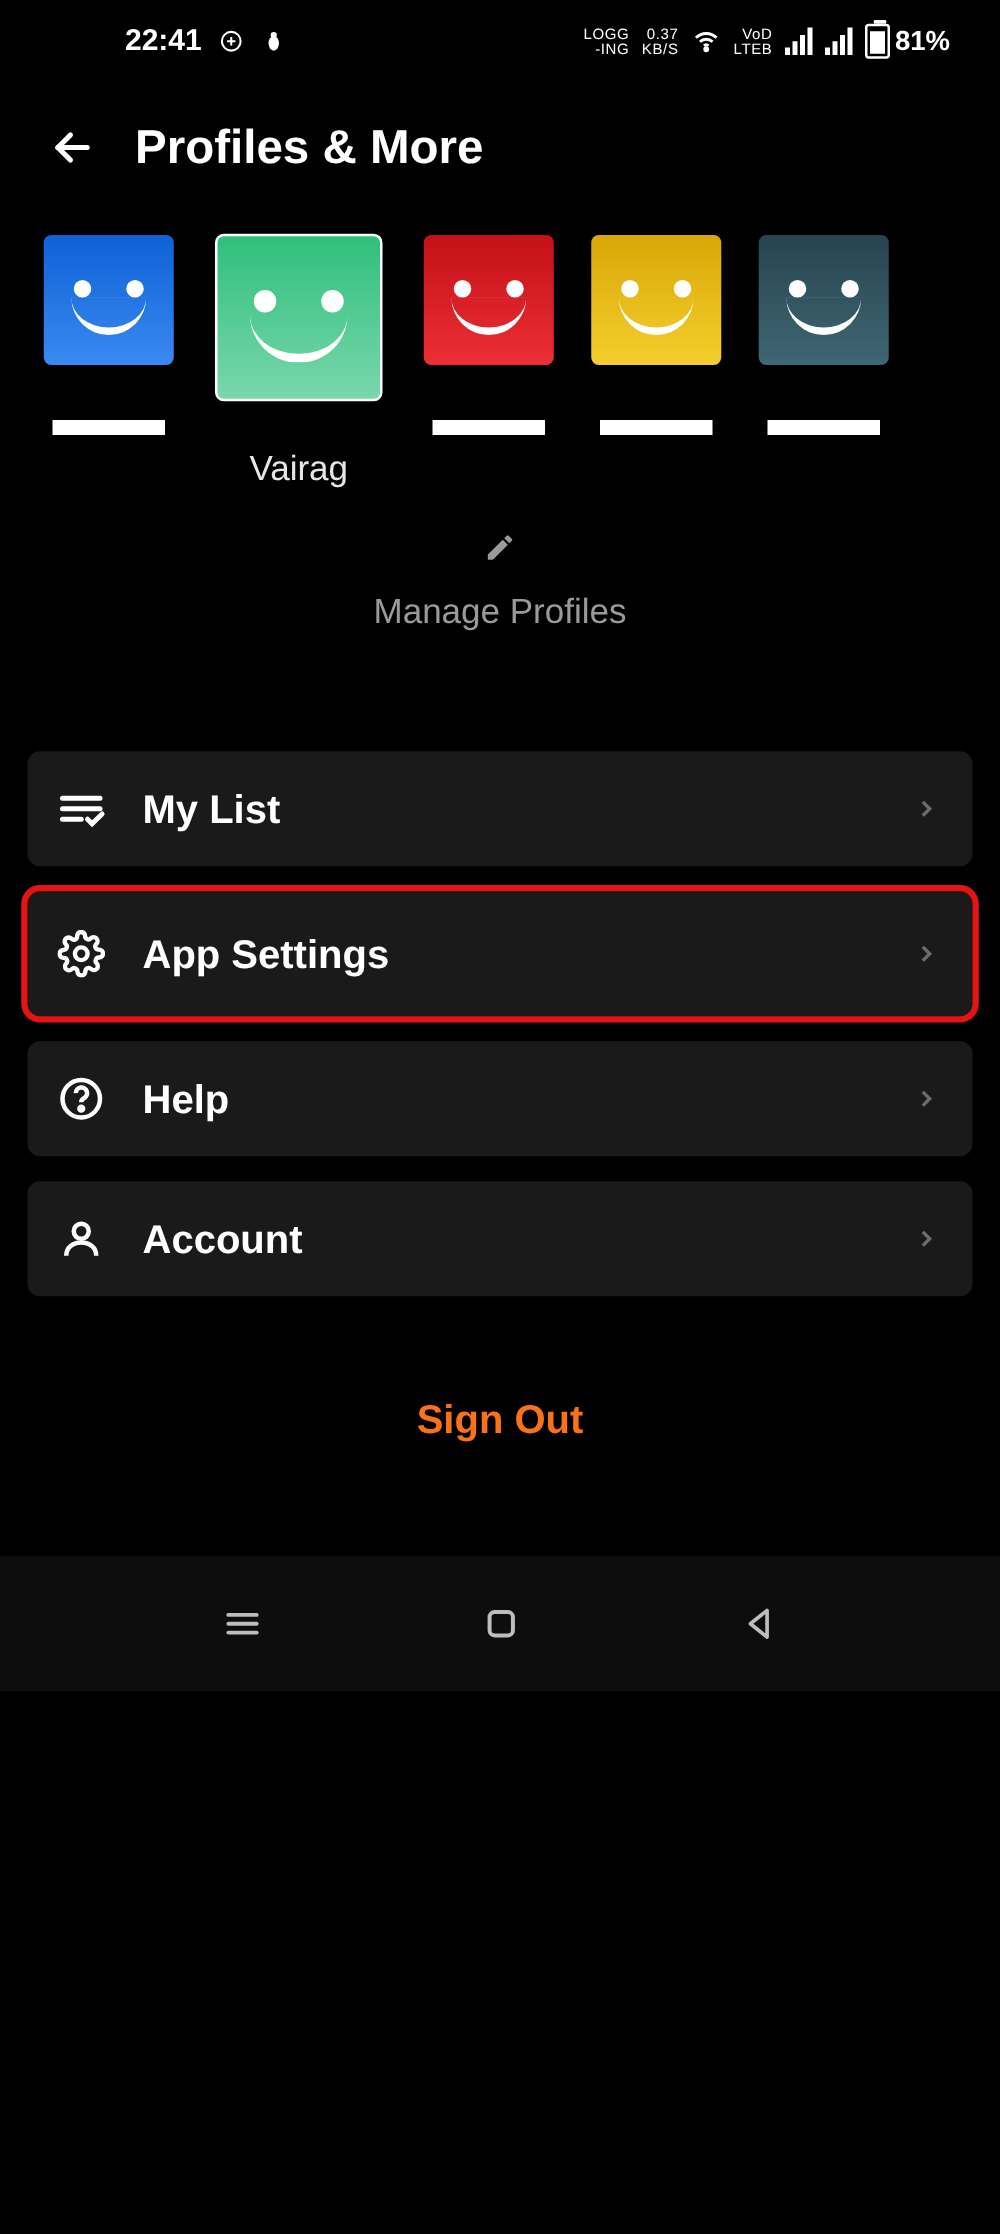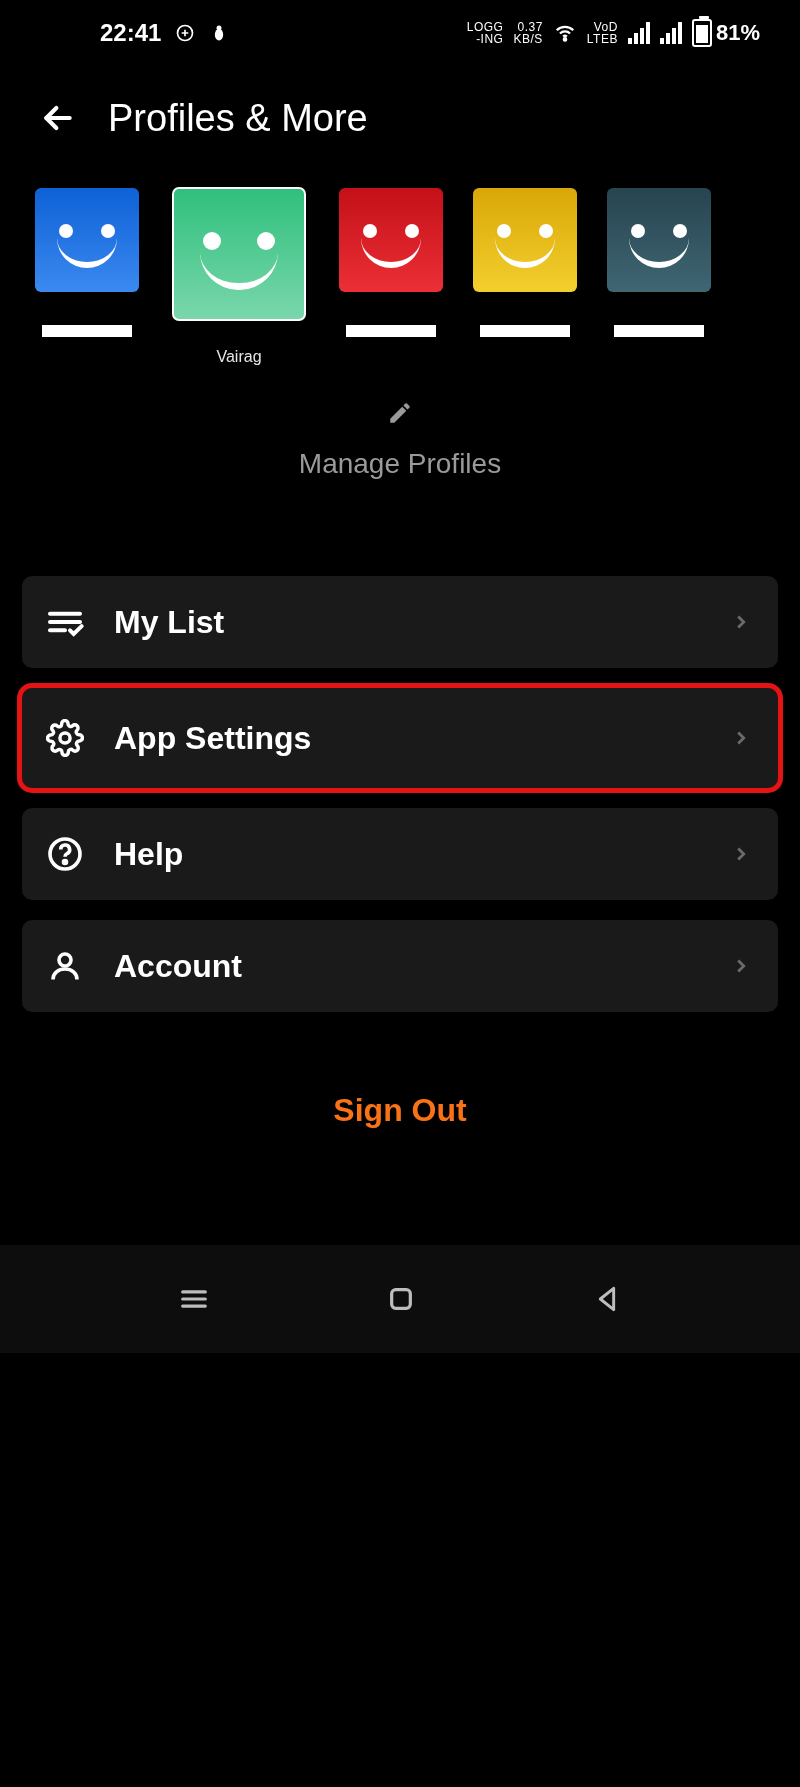--- a/index.html
+++ b/index.html
@@ -17,35 +17,35 @@
   .signal-bars i:nth-child(1){height:6px;} .signal-bars i:nth-child(2){height:11px;}
   .signal-bars i:nth-child(3){height:16px;} .signal-bars i:nth-child(4){height:22px;}
   .battery { display:inline-flex; align-items:center; gap:4px; }
   .battery-icon { width:20px; height:28px; border:2px solid #fff; border-radius:3px; position:relative; }
   .battery-icon::before { content:""; position:absolute; top:-5px; left:5px; width:10px; height:3px; background:#fff; border-radius:1px; }
   .battery-icon::after { content:""; position:absolute; left:2px; right:2px; bottom:2px; height:75%; background:#fff; }
 
   
   .header { display:flex; align-items:center; gap:28px; padding: 30px 36px 20px 36px; }
   .back-arrow { width:44px; height:44px; display:flex; align-items:center; justify-content:center; }
-  .page-title { font-size: 38px; font-weight: 400; }
+  .page-title { font-size: 38px; font-weight: 700; }
 
   
   .profiles { display:flex; align-items:flex-start; gap:24px; padding: 28px 32px 0 32px; }
   .profile { display:flex; flex-direction:column; align-items:center; width:110px; }
   .profile.selected { width:146px; }
   .avatar { width:104px; height:104px; border-radius:6px; position:relative; }
   .profile.selected .avatar { width:132px; height:132px; outline:2px solid #fff; outline-offset:-1px; }
   .avatar .eye { position:absolute; width:14px; height:14px; background:#fff; border-radius:50%; top:36px; }
   .profile.selected .avatar .eye { width:18px; height:18px; top:44px; }
   .avatar .eye.l { left:24px; } .avatar .eye.r { right:24px; }
   .profile.selected .avatar .eye.l { left:30px; } .profile.selected .avatar .eye.r { right:30px; }
   .avatar .smile { position:absolute; left:50%; transform:translateX(-50%); bottom:24px; width:60px; height:30px; border:6px solid #fff; border-top:none; border-left:none; border-right:none; border-radius:0 0 40px 40px; }
   .profile.selected .avatar .smile { width:78px; height:38px; bottom:30px; border-width:7px; }
-  .profile-name { margin-top:28px; font-size:16px; color:#b0b0b0; white-space:nowrap; position:relative; }
+  .profile-name { margin-top:39px; font-size:28px; color:#b0b0b0; white-space:nowrap; position:relative; }
   .profile.p1 .profile-name, .profile.p3 .profile-name, .profile.p4 .profile-name, .profile.p5 .profile-name { min-width:78px; min-height:22px; }
   .profile-name.redacted::after { content:""; position:absolute; left:-6px; right:-6px; top:50%; height:12px; background:#fff; transform:translateY(-50%); }
   .profile.selected .profile-name { color:#e6e6e6; }
 
   .avatar.c-blue   { background: linear-gradient(180deg,#0e61d6,#3b89f0); }
   .avatar.c-green  { background: linear-gradient(180deg,#2fbf7c,#7ad7ac); }
   .avatar.c-red    { background: linear-gradient(180deg,#c41018,#ec2f36); }
   .avatar.c-yellow { background: linear-gradient(180deg,#d9a707,#f3cf2e); }
   .avatar.c-teal   { background: linear-gradient(180deg,#27444f,#3f6673); }
 

